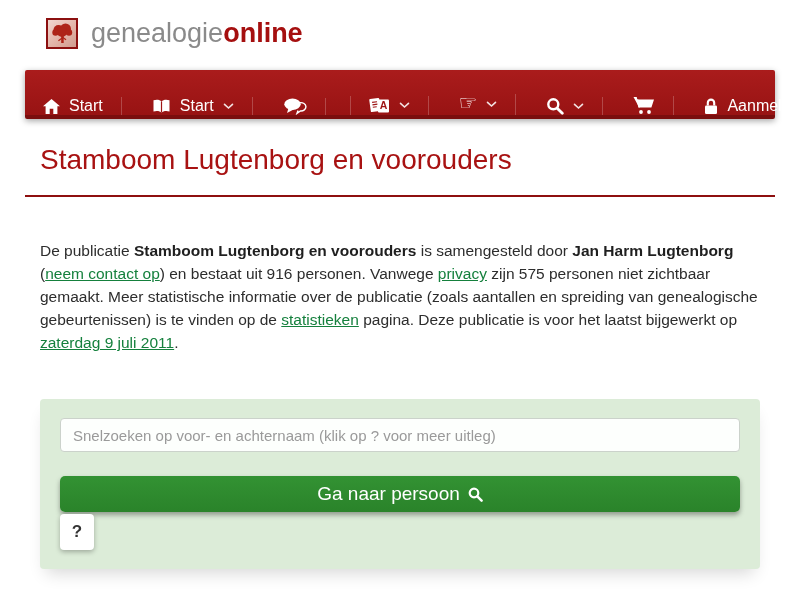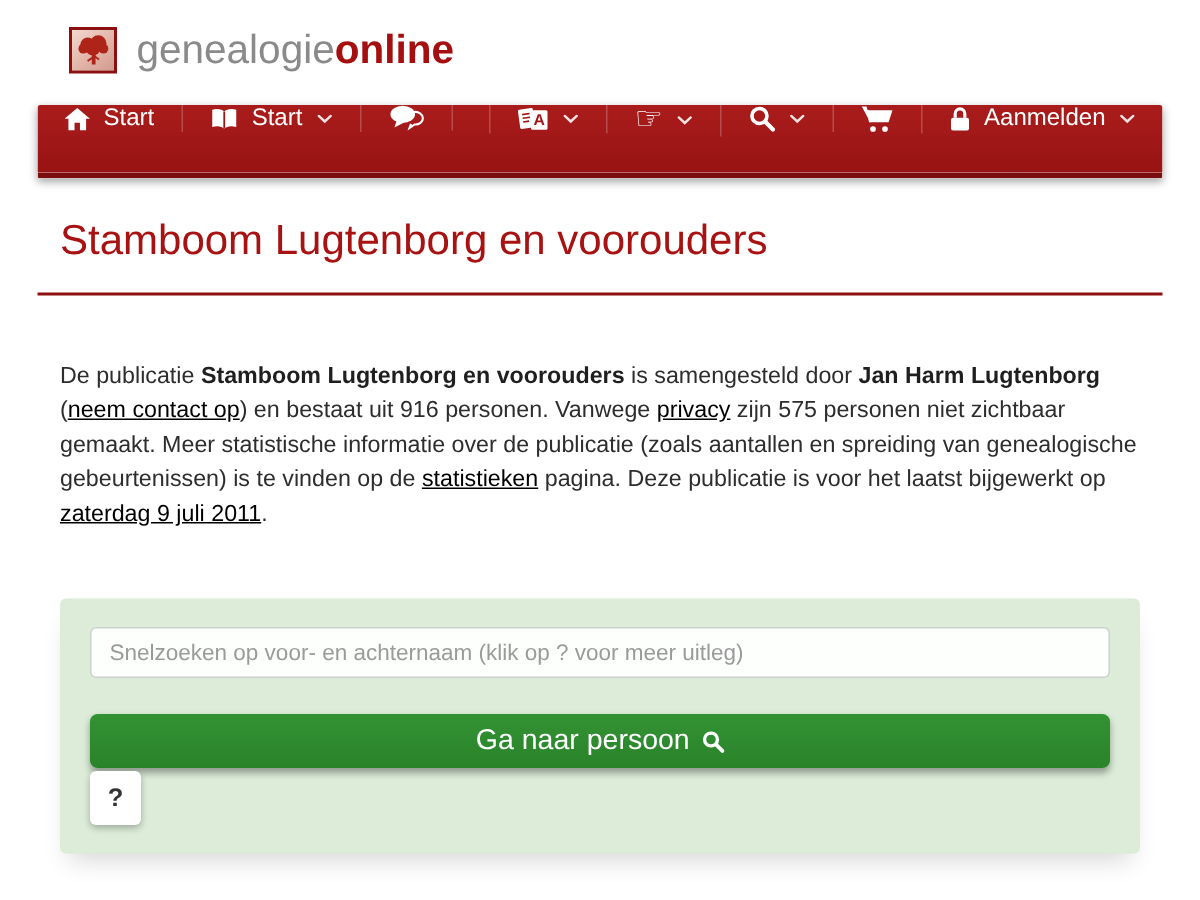--- a/index.html
+++ b/index.html
@@ -9,43 +9,43 @@
 
   
   .brand-row { display:flex; align-items:center; gap:13px; padding:18px 0 21px 21px; }
   .logo-box { width:32px; height:31px; border:2px solid #8c1010; flex:0 0 auto;
               background:linear-gradient(140deg,#f2d8d0 0%,#e3b4a8 55%,#d09c8f 100%);
               display:flex; align-items:center; justify-content:center; }
   .brand-text { font-size:27px; color:#8a8a8a; line-height:1;text-align:center; }
   .brand-text .brand-bold { color:#a50f0f; font-weight:bold; }
 
   
-  .navbar { display:flex; align-items:flex-start; height:49px; color:#fff; font-size:16px;
+  .navbar { display:flex; align-items:flex-end; height:49px; color:#fff; font-size:16px;
             background:linear-gradient(#aa1c1c,#981313);
             border-bottom:4px solid #7a0e0e; border-radius:2px;
-            box-shadow:0 2px 6px rgba(0,0,0,0.35); }
+            box-shadow:0 2px 6px rgba(0,0,0,0.35);gap:12px; }
   .nav-item { display:flex; align-items:center; gap:9px; padding:0 18px; cursor:pointer;
               border-right:1px solid rgba(255,255,255,0.22); white-space:nowrap; }
   .nav-item.no-sep { border-right:none; }
   .nav-item.left-sep { border-left:1px solid rgba(255,255,255,0.22); }
   .nav-spacer { flex:1 1 auto; }
   .nav-item svg { display:block; }
   .hand-glyph { font-size:21px; line-height:1; color:#fff;
                 font-family:"DejaVu Sans", sans-serif; transform:translateY(-1px); }
 
   
   h1.page-title { margin:25px 0 0; padding-left:15px; font-size:28px; font-weight:normal;
                   color:#a81212; line-height:1.15; }
   hr.title-rule { border:none; border-top:2px solid #8e0f0f; margin:19px 0 0; }
 
   
   .intro { margin:42px 0 0; padding-left:15px; width:735px; font-size:15.5px;
            line-height:23px; color:#2d2d2d; }
   .intro b { color:#1f1f1f; }
-  .intro a { color:#000000; text-decoration:underline; cursor:pointer; }
+  .intro a { color:#15803d; text-decoration:underline; cursor:pointer; }
 
   
   .search-panel { margin:45px 0 0 15px; width:720px; background:#dcecd8; border-radius:4px;
                   padding:19px 20px 19px; box-shadow:0 10px 16px -6px rgba(0,0,0,0.16); }
   .quick-input { width:680px; height:34px; border:1px solid #cbd2cb; border-radius:4px;
                  background:#fdfffd; padding:0 12px; font-size:15px; color:#333;
                  font-family:"Liberation Sans", sans-serif; outline:none; }
   .quick-input::placeholder { color:#9a9a9a; }
   .go-button { margin-top:24px; width:680px; height:36px; border:none; border-radius:5px;
                background:linear-gradient(#339233,#2a832a); color:#fff; font-size:19px;

